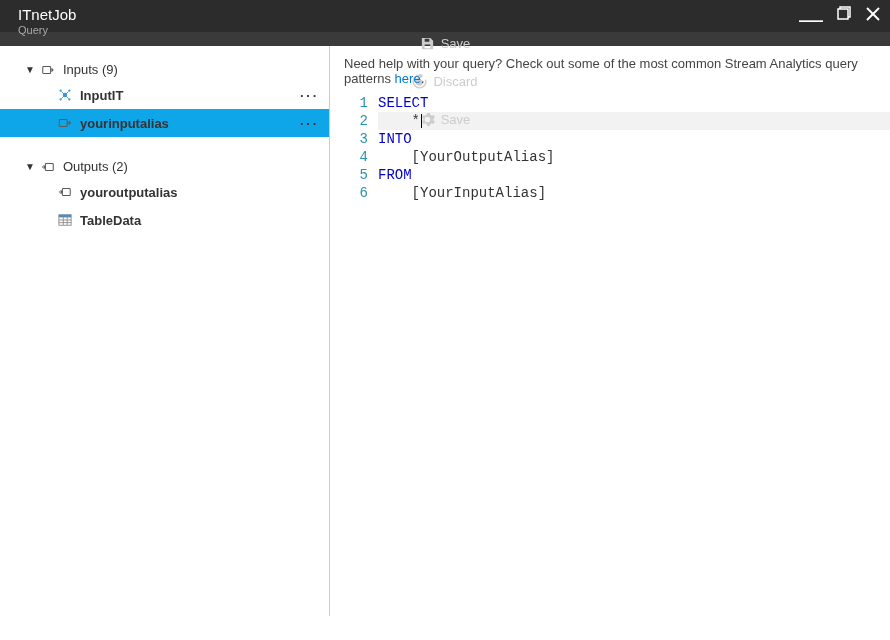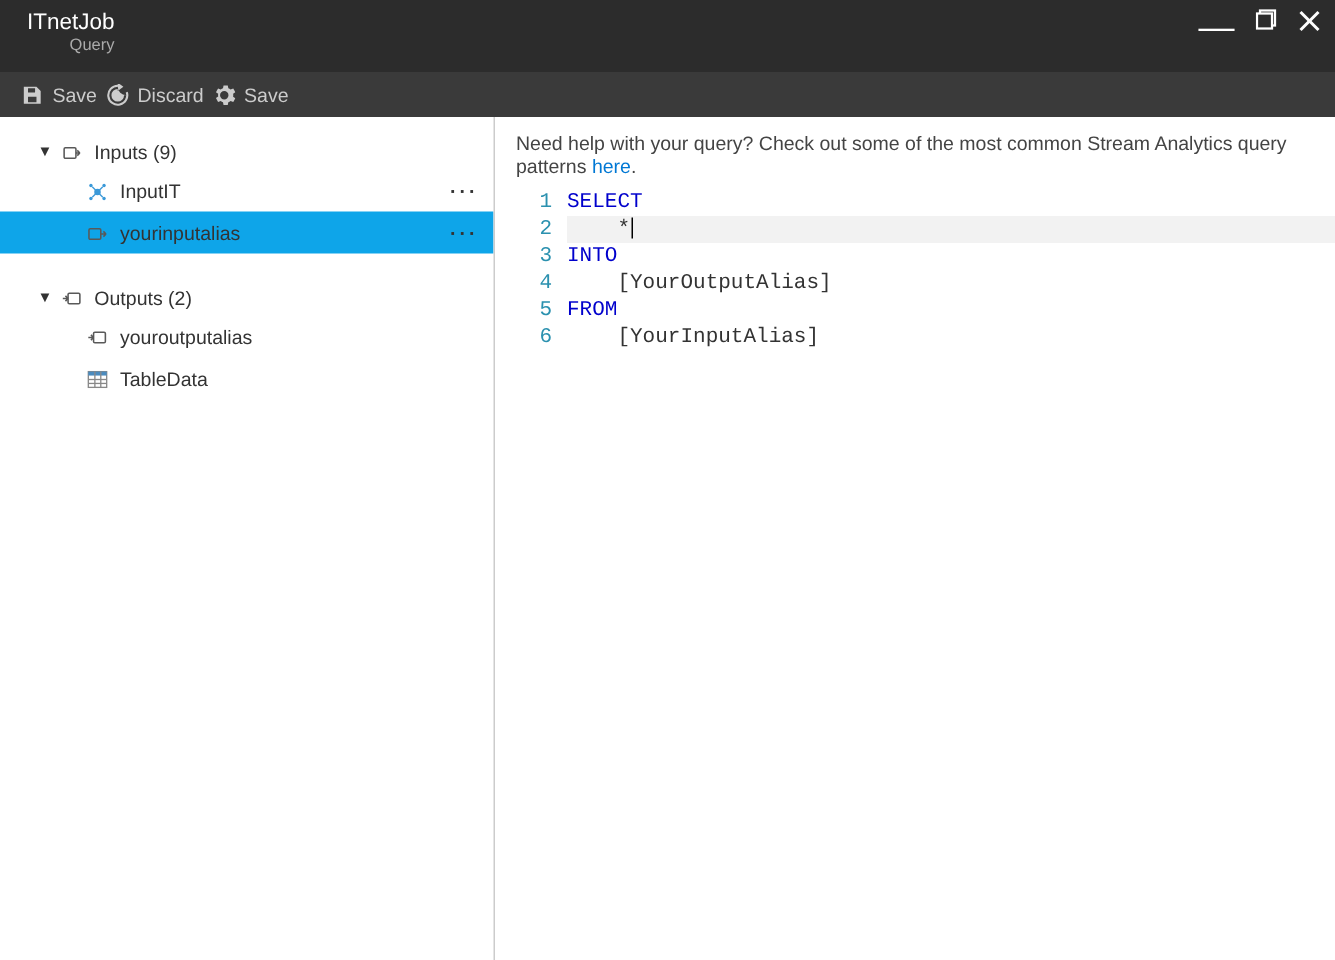--- a/index.html
+++ b/index.html
@@ -11,35 +11,36 @@
       overflow: hidden;
       background: #fff;
     }
     .titlebar {
       background: #2c2c2c;
       color: #fff;
       padding: 6px 10px 4px 18px;
       display: flex;
       justify-content: space-between;
       align-items: flex-start;
-      height: 48px;
+      height: 32px;
     }
     .titlebar-left { display: flex; flex-direction: column; }
     .window-title { font-size: 15px; font-weight: 400; }
-    .window-subtitle { font-size: 11px; color: #aaa; margin-top: 1px; text-align: right; }
+    .window-subtitle { font-size: 11px; color: #aaa; margin-top: 1px; }
     .window-controls { display: flex; gap: 14px; align-items: center; font-size: 15px; color:#fff; }
     .window-controls span { cursor: pointer; line-height: 1; }
     .toolbar {
       background: #3a3a3a;
       color: #ccc;
       display: flex;
       align-items: center;
       padding: 4px 14px;
-      height: 30px;
-      gap: 6px;
+      height: 14px;
+      gap: 23px;
+      flex-direction: column;
     }
     .toolbar-btn { display: flex; align-items: center; gap: 6px; font-size: 13px; cursor: pointer; }
     .toolbar-btn svg { width: 15px; height: 15px; fill: #ccc; }
     .main { display: flex; height: calc(640px - 70px); }
     .sidebar {
       width: 330px;
       border-right: 1px solid #ccc;
       padding-top: 12px;
       overflow: auto;
     }
@@ -58,21 +59,21 @@
       display: flex;
       align-items: center;
       justify-content: space-between;
       padding: 4px 10px 4px 58px;
       font-size: 13px;
       color: #333;
       cursor: pointer;
       height: 28px;
     }
     .tree-item.selected { background: #0ea5e9; }
-    .tree-item-left { display: flex; align-items: flex-end; gap: 8px; }
+    .tree-item-left { display: flex; align-items: flex-start; gap: 8px; font-weight: bold; }
     .item-icon { width: 14px; height: 14px; }
     .more-dots { letter-spacing: 2px; color:#333; font-weight: bold; }
     .editor-pane { flex: 1; padding: 10px 0 0 10px; display: flex; flex-direction: column; }
     .help-text { font-size: 13px; color: #444; padding: 0 10px 8px 4px; }
     .help-text a { color: #0078d4; text-decoration: none; }
     .code-area {
       font-family: Consolas, "Courier New", monospace;
       font-size: 14px;
       line-height: 18px;
     }

